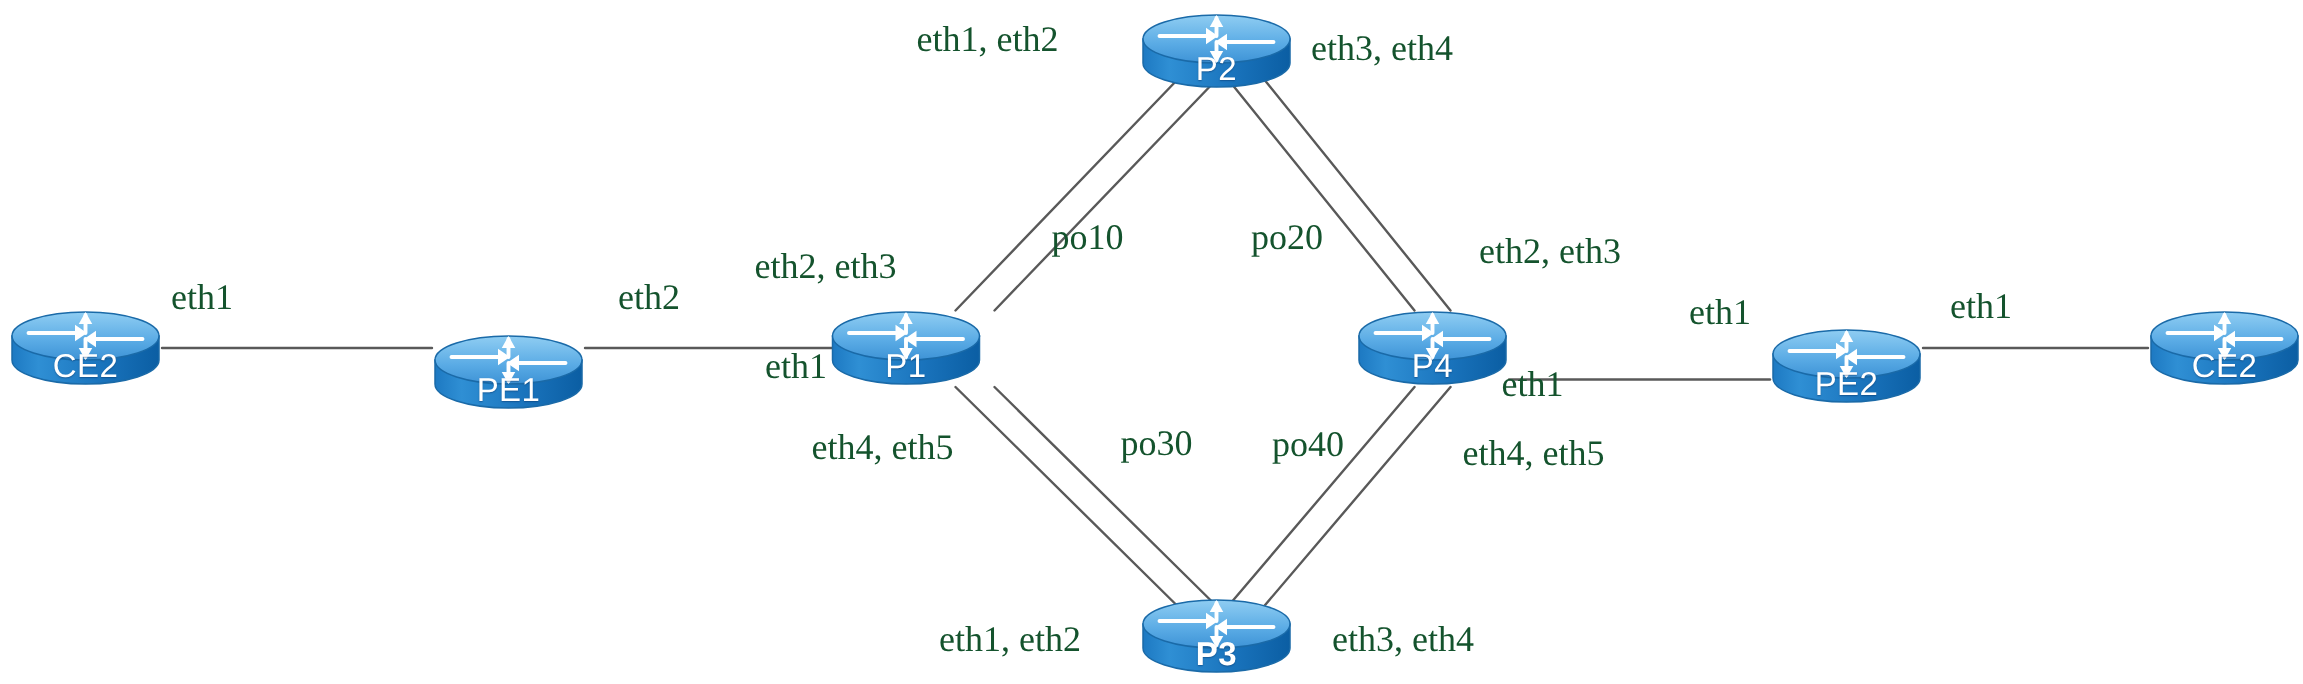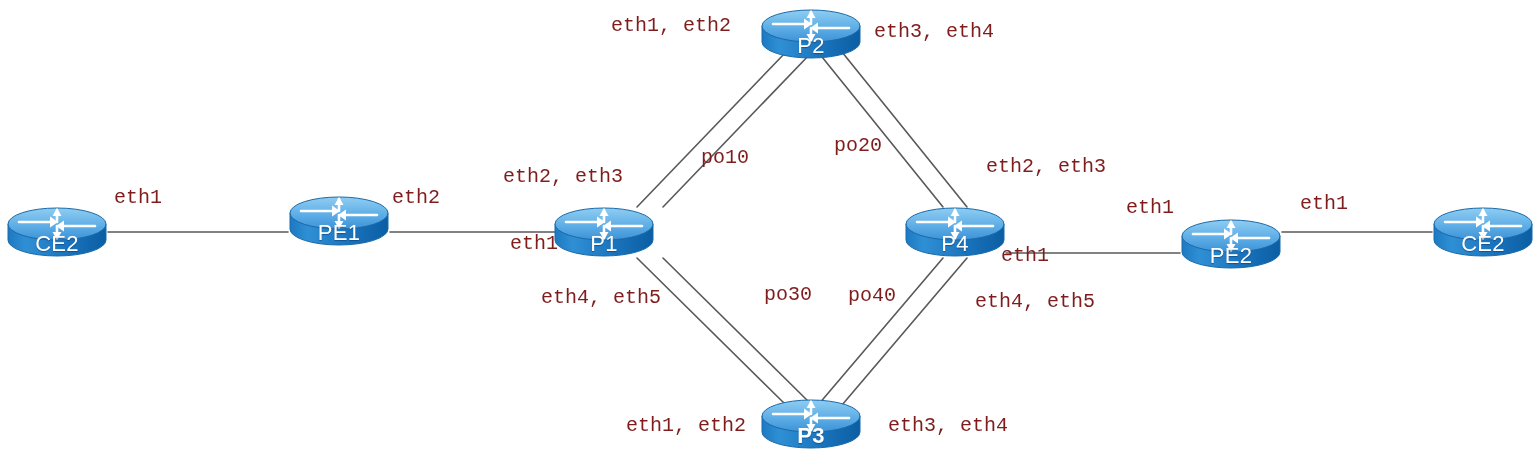--- a/index.html
+++ b/index.html
@@ -42,23 +42,23 @@
     text-align: center;
     color: #ffffff;
     font-size: 22px;
     font-family: "Liberation Sans", sans-serif;
     letter-spacing: 0.3px;
     pointer-events: none;
     text-shadow: 0 1px 1px rgba(0,40,90,0.45);
   }
   .edge-label {
     position: absolute;
-    font-size: 20px;
-    color: #7f1d1d;
-    font-family: Liberation Mono, monospace;
+    font-size: 24px;
+    color: #14532d;
+    font-family: Liberation Serif, serif;
     white-space: nowrap;
   }
 </style>
 </head>
 <body>
 
 <div id="canvas">
 
   <svg id="links" viewBox="0 0 1535 456" xmlns="http://www.w3.org/2000/svg">
     <defs>
@@ -117,21 +117,21 @@
         <stop offset="0%" stop-color="#1d79c2"></stop>
         <stop offset="18%" stop-color="#2f8fd4"></stop>
         <stop offset="60%" stop-color="#1a74bd"></stop>
         <stop offset="100%" stop-color="#0b5ea3"></stop>
       </linearGradient>
     </defs>
   </svg>
         </div>
         <div class="node-label">CE2</div>
       </div>
-      <div class="node" style="left: 288px; top: 189px;">
+      <div class="node" style="left: 288px; top: 216px;">
         <div>
   <svg viewBox="0 0 102 60" xmlns="http://www.w3.org/2000/svg">
     <path d="M2 24 L2 40 A49 16 0 0 0 100 40 L100 24 Z" fill="url(#bg2)" stroke="#1a6aa8" stroke-width="1"></path>
     <ellipse cx="51" cy="24" rx="49" ry="16" fill="url(#tg2)" stroke="#1a6aa8" stroke-width="1"></ellipse>
     <g stroke="#ffffff" stroke-width="2.6" fill="none" stroke-linecap="round">
       <line x1="13" y1="22" x2="44" y2="22"></line>
       <line x1="58" y1="26" x2="89" y2="26"></line>
       <line x1="51" y1="10" x2="51" y2="22"></line>
       <line x1="51" y1="26" x2="51" y2="38"></line>
     </g>
@@ -358,29 +358,29 @@
         <stop offset="100%" stop-color="#0b5ea3"></stop>
       </linearGradient>
     </defs>
   </svg>
         </div>
         <div class="node-label">CE2</div>
       </div>
     </div>
   <div id="label-layer">
       <div class="edge-label" style="left: 114px; top: 186px;">eth1</div>
-      <div class="edge-label" style="left: 392px; top: 186px;">eth2</div>
+      <div class="edge-label" style="left: 412px; top: 186px;">eth2</div>
       <div class="edge-label" style="left: 510px; top: 232px;">eth1</div>
       <div class="edge-label" style="left: 503px; top: 165px;">eth2, eth3</div>
       <div class="edge-label" style="left: 541px; top: 286px;">eth4, eth5</div>
       <div class="edge-label" style="left: 611px; top: 14px;">eth1, eth2</div>
       <div class="edge-label" style="left: 874px; top: 20px;">eth3, eth4</div>
       <div class="edge-label" style="left: 701px; top: 146px;">po10</div>
-      <div class="edge-label" style="left: 834px; top: 134px;">po20</div>
-      <div class="edge-label" style="left: 764px; top: 283px;">po30</div>
+      <div class="edge-label" style="left: 834px; top: 146px;">po20</div>
+      <div class="edge-label" style="left: 747px; top: 283px;">po30</div>
       <div class="edge-label" style="left: 848px; top: 284px;">po40</div>
       <div class="edge-label" style="left: 986px; top: 155px;">eth2, eth3</div>
       <div class="edge-label" style="left: 975px; top: 290px;">eth4, eth5</div>
       <div class="edge-label" style="left: 1001px; top: 244px;">eth1</div>
       <div class="edge-label" style="left: 1126px; top: 196px;">eth1</div>
       <div class="edge-label" style="left: 626px; top: 414px;">eth1, eth2</div>
       <div class="edge-label" style="left: 888px; top: 414px;">eth3, eth4</div>
       <div class="edge-label" style="left: 1300px; top: 192px;">eth1</div>
     </div>
 

